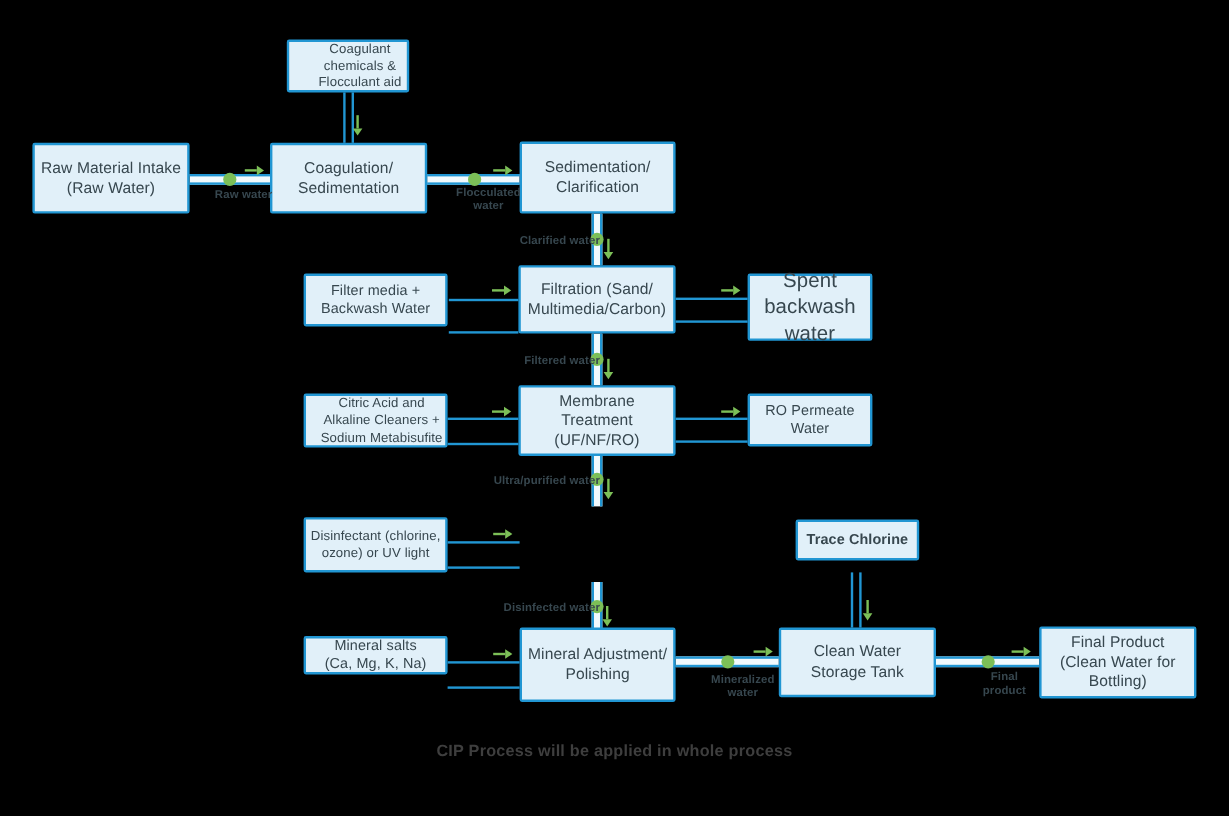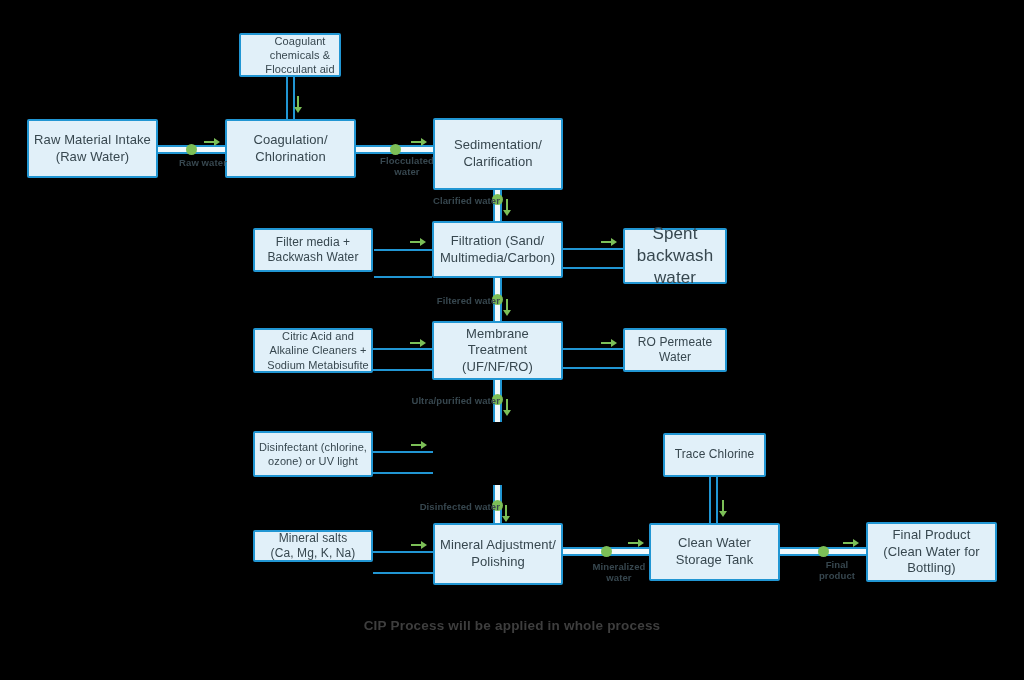--- a/index.html
+++ b/index.html
@@ -57,40 +57,40 @@
   <div class="pipe-h hollow" style="left:373px;top:451px;width:60px;height:23px;"></div>
   <div class="pipe-h hollow" style="left:373px;top:551px;width:60px;height:23px;"></div>
   <div class="pipe-v hollow" style="left:709px;top:477px;height:46px;"></div>
 
   <div class="node" style="left:239px;top:33px;width:102px;height:44px;font-size:11px;padding-left:20px;">Coagulant
 chemicals &amp;
 Flocculant aid</div>
   <div class="node" style="left:27px;top:119px;width:131px;height:59px;font-size:13px;">Raw Material Intake
 (Raw Water)</div>
   <div class="node" style="left:225px;top:119px;width:131px;height:59px;font-size:13px;">Coagulation/
-Chlorination</div>
-  <div class="node" style="left:433px;top:118px;width:130px;height:72px;font-size:13px;">Sedimentation/
+Sedimentation</div>
+  <div class="node" style="left:433px;top:118px;width:130px;height:60px;font-size:13px;">Sedimentation/
 Clarification</div>
   <div class="node" style="left:253px;top:228px;width:120px;height:44px;font-size:12px;">Filter media +
 Backwash Water</div>
   <div class="node" style="left:432px;top:221px;width:131px;height:57px;font-size:13px;">Filtration (Sand/
 Multimedia/Carbon)</div>
   <div class="node" style="left:623px;top:228px;width:104px;height:56px;font-size:17px;">Spent backwash
 water</div>
   <div class="node" style="left:253px;top:328px;width:120px;height:45px;font-size:11px;padding-left:10px;">Citric Acid and
 Alkaline Cleaners +
 Sodium Metabisufite</div>
   <div class="node" style="left:432px;top:321px;width:131px;height:59px;font-size:13px;">Membrane
 Treatment
 (UF/NF/RO)</div>
   <div class="node" style="left:623px;top:328px;width:104px;height:44px;font-size:12px;">RO Permeate
 Water</div>
   <div class="node" style="left:253px;top:431px;width:120px;height:46px;font-size:11px;">Disinfectant (chlorine,
 ozone) or UV light</div>
-  <div class="node" style="left:663px;top:433px;width:103px;height:44px;font-size:12px;">Trace Chlorine</div>
+  <div class="node" style="left:663px;top:433px;width:103px;height:34px;font-size:12px;font-weight:bold;">Trace Chlorine</div>
   <div class="node" style="left:253px;top:530px;width:120px;height:32px;font-size:12px;">Mineral salts
 (Ca, Mg, K, Na)</div>
   <div class="node" style="left:433px;top:523px;width:130px;height:62px;font-size:13px;">Mineral Adjustment/
 Polishing</div>
   <div class="node" style="left:649px;top:523px;width:131px;height:58px;font-size:13px;">Clean Water
 Storage Tank</div>
   <div class="node" style="left:866px;top:522px;width:131px;height:60px;font-size:13px;">Final Product
 (Clean Water for
 Bottling)</div>
 

